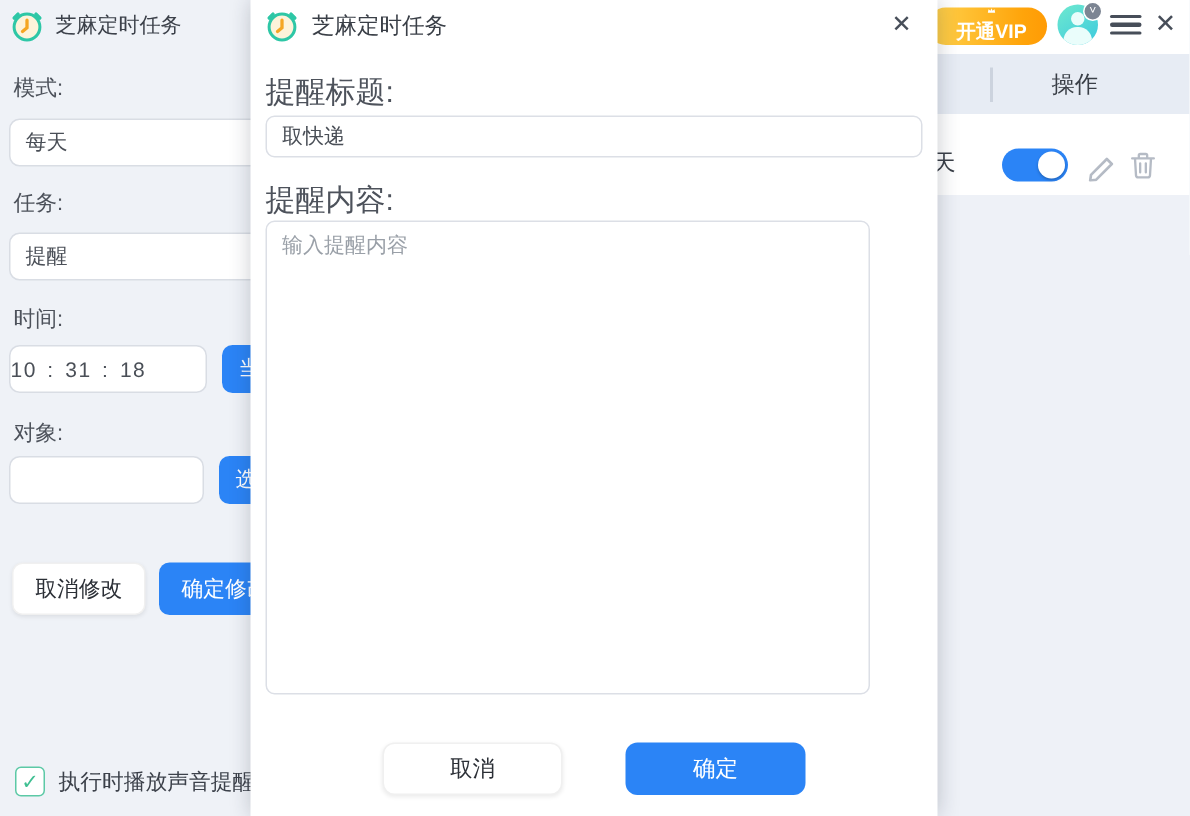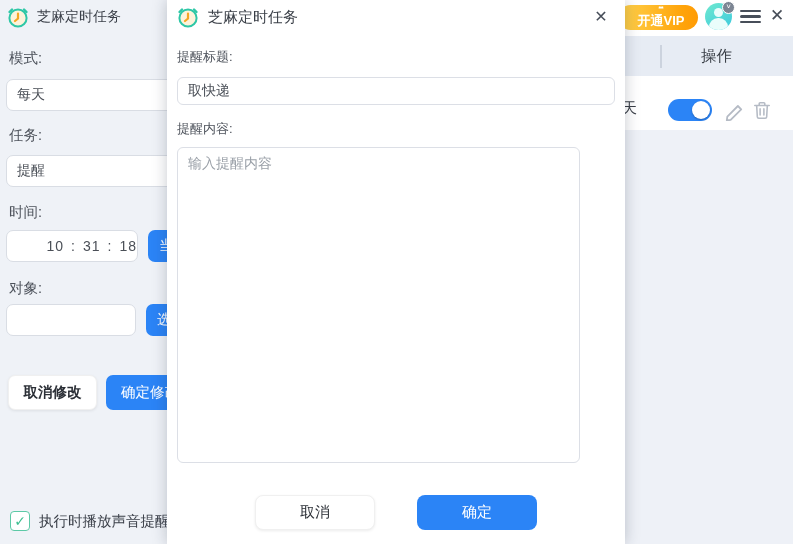--- a/index.html
+++ b/index.html
@@ -6,21 +6,21 @@
   html,body { width:793px; height:544px; overflow:hidden; }
   body { font-family:"Liberation Sans","DejaVu Sans",sans-serif; background:#eef1f7; position:relative; }
   .app { position:absolute; inset:0; width:793px; height:544px; }
 
   
   .left-panel { position:absolute; left:0; top:0; width:167px; height:544px; background:#eff2f7; }
   .lp-titlebar { position:absolute; left:0; top:0; width:167px; height:33px; display:flex; align-items:center; padding-left:7px; }
   .app-title { font-size:14px; color:#3c414a; margin-left:8px; white-space:nowrap; }
   .lp-label { position:absolute; left:9px; font-size:14.5px; color:#4d525b; }
   .lp-box { position:absolute; background:#fff; border:1px solid #d9dde4; border-radius:7px; font-size:14px; color:#4a4f57; display:flex; align-items:center; padding-left:10px; }
-  .time-box { letter-spacing:1px; justify-content:flex-end; padding-left:0; gap:7px; }
+  .time-box { letter-spacing:1px; justify-content:flex-start; padding-left:0; gap:7px; }
   .btn-blue-sm { position:absolute; background:#2b84f6; color:#fff; border:none; border-radius:7px; font-size:14px; text-align:left; padding-left:11px; font-family:inherit; }
   .btn-white { position:absolute; background:#fff; color:#2b2f36; border:1px solid #f0f0f0; box-shadow:0 1px 3px rgba(0,0,0,.08); border-radius:7px; font-size:14.5px; font-family:inherit; }
   .btn-primary { position:absolute; background:#2b84f6; color:#fff; border:none; border-radius:7px; font-size:14.5px; font-family:inherit; }
   .checkbox-row { position:absolute; left:10px; top:511px; display:flex; align-items:center; gap:9px; }
   .checkbox { width:20px; height:20px; background:#fff; border:1.5px solid #5cc9a6; border-radius:4px; display:flex; align-items:center; justify-content:center; color:#3fbf92; font-size:14px; font-weight:bold; }
   .checkbox-label { font-size:14.5px; color:#3c414a; white-space:nowrap; }
 
   
   .topbar { position:absolute; left:600px; top:0; width:193px; height:36px; background:#fff; }
   .vip-btn { position:absolute; left:618px; top:5px; width:80px; height:25px; border-radius:13px; background:linear-gradient(90deg,#ffd44f 0%,#ffa40a 80%,#ff9b05 100%); border:none; color:#fff; font-size:13px; font-weight:bold; display:flex; align-items:center; padding-left:6px; gap:3px; font-family:inherit; }
@@ -40,21 +40,21 @@
   .toggle { position:absolute; left:668px; top:99px; width:44px; height:22px; border-radius:11px; background:#2b84f6; }
   .toggle-knob { position:absolute; right:2px; top:2px; width:18px; height:18px; border-radius:50%; background:#fff; box-shadow:0 1px 2px rgba(0,0,0,.25); }
   .icon-btn { position:absolute; width:20px; height:20px; color:#b5bbc5; }
   .lower-bg { position:absolute; left:600px; top:130px; width:193px; height:414px; background:#eef1f7; }
 
   
   .modal { position:absolute; left:167px; top:0; width:458px; height:544px; background:#fff; box-shadow:0 0 14px rgba(30,40,60,.25); z-index:10; }
   .modal-titlebar { position:absolute; left:0; top:0; width:100%; height:34px; display:flex; align-items:center; padding-left:10px; }
   .modal-title { font-size:15px; color:#3a3f47; margin-left:9px; }
   .modal-close { position:absolute; right:13px; top:6px; width:22px; height:22px; color:#474e59; font-size:16px; line-height:22px; text-align:center; cursor:pointer; }
-  .modal-label { position:absolute; left:10px; font-size:13px; color:#4d525b; }
+  .modal-label { position:absolute; left:10px; font-size:20px; color:#4d525b; }
   .modal-input { position:absolute; left:10px; top:77px; width:438px; height:28px; border:1px solid #dcdfe6; border-radius:6px; font-size:14px; color:#4a4f57; padding:0 10px; font-family:inherit; outline:none; background:#fff; }
   .modal-textarea { position:absolute; left:10px; top:147px; width:403px; height:316px; border:1px solid #dcdfe6; border-radius:6px; font-size:14px; color:#4a4f57; padding:7px 10px; font-family:inherit; outline:none; resize:none; background:#fff; }
   .modal-textarea::placeholder, .modal-input::placeholder { color:#9aa0a8; }
   .modal-cancel { position:absolute; left:88px; top:495px; width:120px; height:35px; background:#fff; border:1px solid #f0f0f0; box-shadow:0 1px 3px rgba(0,0,0,.08); border-radius:8px; font-size:15px; color:#2b2f36; font-family:inherit; }
   .modal-confirm { position:absolute; left:250px; top:495px; width:120px; height:35px; background:#2b84f6; border:none; border-radius:8px; font-size:15px; color:#fff; font-family:inherit; }
 
   .alarm-icon { display:inline-block; }
   button { cursor:pointer;flex-direction:column; }
 </style>
 </head>
@@ -106,21 +106,21 @@
       <span>31</span>
       <span>:</span>
       <span>18</span>
     </div>
     <button class="btn-blue-sm" style="left:148px; top:230px; width:46px; height:32px;">当</button>
 
     <div class="lp-label" style="top:279px;text-align:center;">对象:</div>
     <input class="lp-box" style="left: 6px; top: 304px; width: 130px; height: 32px;" value="">
     <button class="btn-blue-sm" style="left:146px; top:304px; width:46px; height:32px;">选</button>
 
-    <button class="btn-white" style="left:8px; top:375px; width:89px; height:35px;font-weight:bold;">取消修改</button>
+    <button class="btn-white" style="left:8px; top:375px; width:89px; height:35px;">取消修改</button>
     <button class="btn-primary" style="left:106px; top:375px; width:88px; height:35px;">确定修改</button>
 
     <div class="checkbox-row">
       <div class="checkbox">
         <span>✓</span>
       </div>
       <span class="checkbox-label">执行时播放声音提醒</span>
     </div>
   </div>
 

